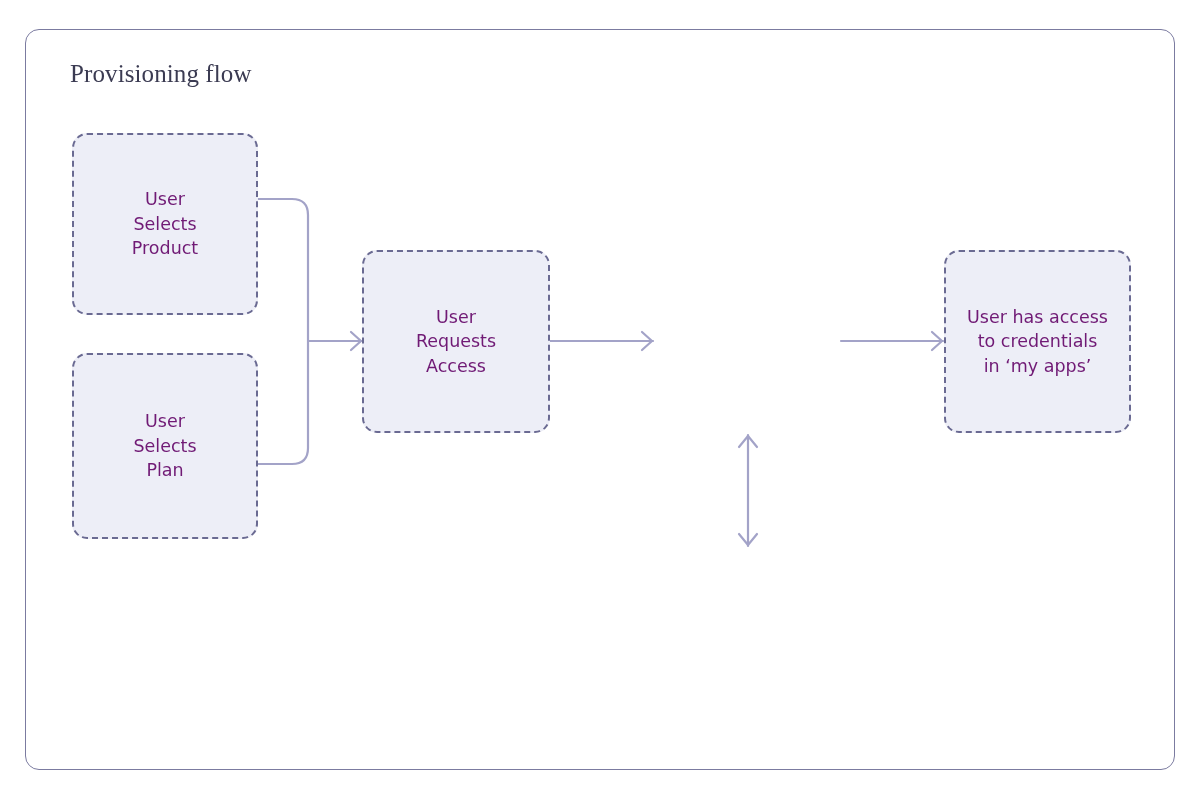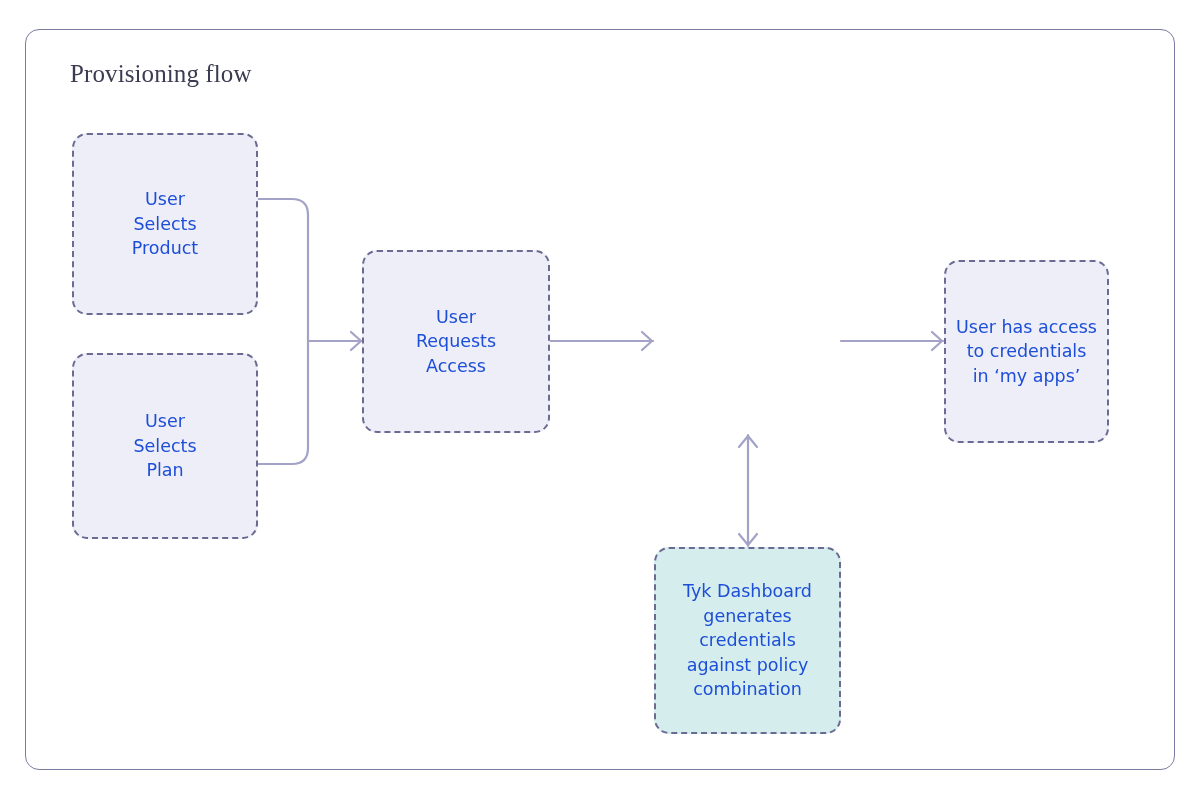--- a/index.html
+++ b/index.html
@@ -60,38 +60,38 @@
   
   .node {
     position: absolute;
     box-sizing: border-box;
     border: 2.4px dashed #6a6a92;
     border-radius: 15px;
     display: flex;
     align-items: center;
     justify-content: center;
     text-align: center;
-    color: #1d4ed8;
+    color: #701a75;
     font-size: 17.5px;
     line-height: 24.5px;
     font-family: "DejaVu Sans", sans-serif;
     padding: 12px 10px;
   }
   .node-label { display: block; white-space: pre-line; }
 
   .fill-lavender { background: #edeef7; }
   .fill-yellow   { background: #fbf3cd; }
   .fill-teal     { background: #d5edec; }
 
   
   #node-user-selects-product { left: 72px;  top: 133px; width: 186px; height: 182px; }
   #node-user-selects-plan    { left: 72px;  top: 353px; width: 186px; height: 186px; }
   #node-user-requests-access { left: 362px; top: 250px; width: 188px; height: 183px; }
   #node-admin-approves       { left: 654px; top: 250px; width: 187px; height: 183px; }
-  #node-user-has-access      { left: 944px; top: 260px; width: 165px; height: 183px; }
+  #node-user-has-access      { left: 944px; top: 250px; width: 187px; height: 183px; }
   #node-tyk-dashboard        { left: 654px; top: 547px; width: 187px; height: 187px; }
 </style>
 </head>
 <body>
 
 <div id="canvas">
 
   <div id="diagram-frame"></div>
 
   <div id="diagram-title">Provisioning flow</div>
@@ -134,21 +134,14 @@
 Access</span>
   </div>
 
 
   <div class="node fill-lavender" id="node-user-has-access">
     <span class="node-label">User has access
 to credentials
 in ‘my apps’</span>
   </div>
 
-  <div class="node fill-teal" id="node-tyk-dashboard">
-    <span class="node-label">Tyk Dashboard
-generates
-credentials
-against policy
-combination</span>
-  </div>
 
 </div>
 
 </body></html>

